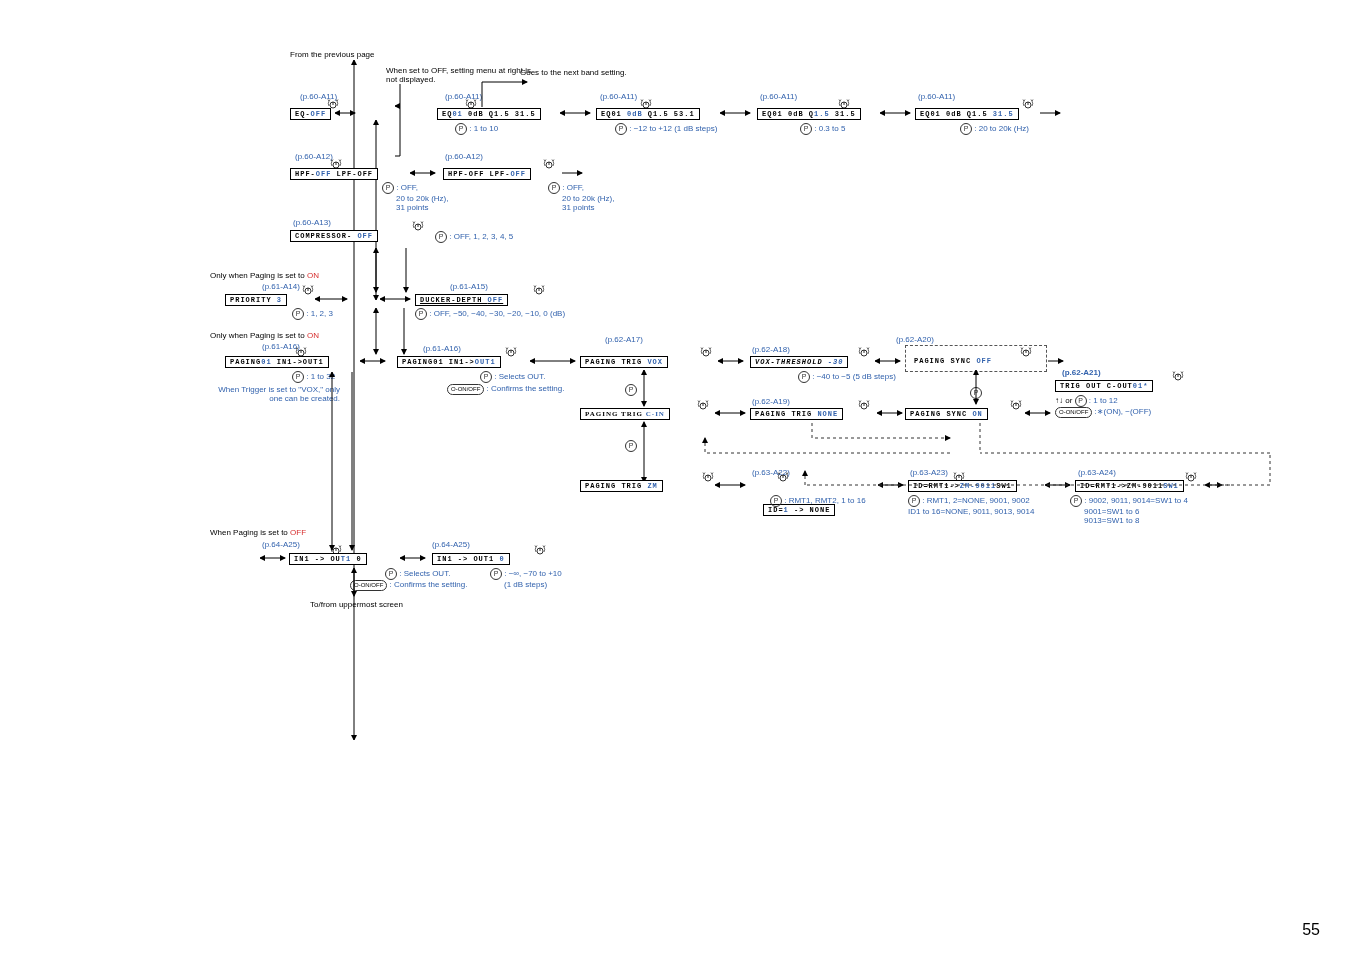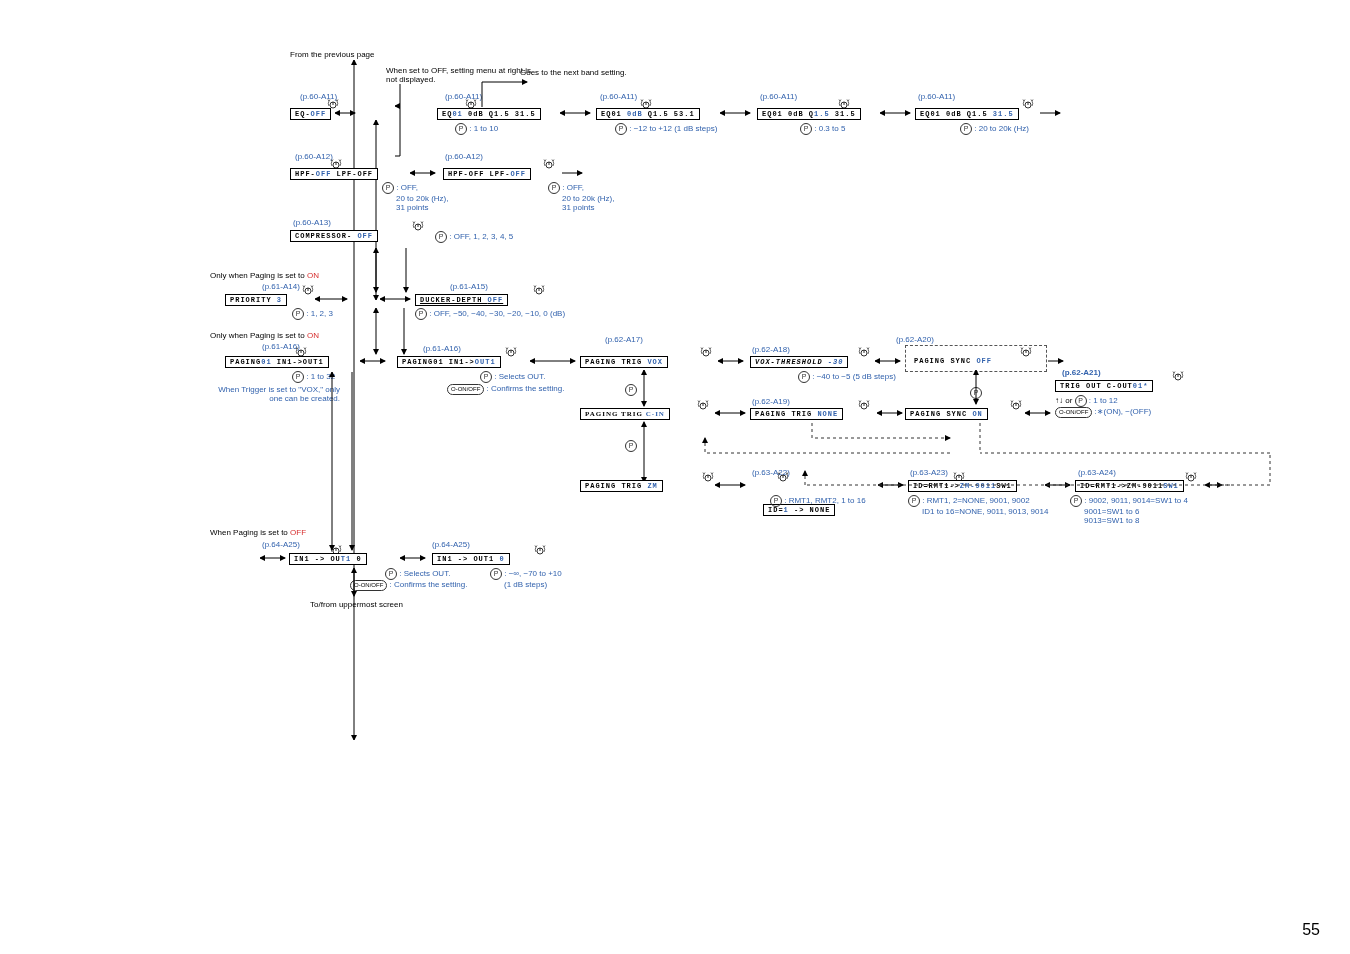--- a/index.html
+++ b/index.html
@@ -347,21 +347,21 @@
 <div class="abs" style="left:770px; top:495px;"><span class="pcircle">P</span> <span class="blue">: RMT1, RMT2, 1 to 16</span></div>
 <svg class="abs" style="left:878px; top:480px;" width="30" height="14">
     <line x1="0" y1="5" x2="25" y2="5" stroke="#000" marker-end="url(#arrowhead)" marker-start="url(#arrowhead-start)"></line>
   </svg>
 
 <div class="abs blue" style="left:910px; top:468px;">(p.63-A23)</div>
 <div class="abs" style="left:953px; top:471px;"><svg width="12" height="11">
       <use href="#knob-icon"></use>
     </svg></div>
 <div class="abs box" style="left:908px; top:480px;"><span>ID=RMT1-&gt;</span><span class="blue">ZM-9011</span><span>SW1</span></div>
-<div class="abs" style="left:908px; top:495px;"><span class="pcircle">P</span> <span class="blue">: RMT1, 2=NONE, 9001, 9002</span><br><span style="margin-left:14px;" class="blue">ID1 to 16=NONE, 9011, 9013, 9014</span></div>
+<div class="abs" style="left:908px; top:495px;"><span class="pcircle">P</span> <span class="blue">: RMT1, 2=NONE, 9001, 9002</span><br><span style="" class="blue">ID1 to 16=NONE, 9011, 9013, 9014</span></div>
 <svg class="abs" style="left:1045px; top:480px;" width="30" height="14">
     <line x1="0" y1="5" x2="25" y2="5" stroke="#000" marker-end="url(#arrowhead)" marker-start="url(#arrowhead-start)"></line>
   </svg>
 
 <div class="abs blue" style="left:1078px; top:468px;">(p.63-A24)</div>
 <div class="abs" style="left:1185px; top:471px;"><svg width="12" height="11">
       <use href="#knob-icon"></use>
     </svg></div>
 <div class="abs box" style="left:1075px; top:480px;"><span>ID=RMT1-&gt;ZM-9011</span><span class="blue">SW1</span></div>
 <div class="abs" style="left:1070px; top:495px;"><span class="pcircle">P</span> <span class="blue">: 9002, 9011, 9014=SW1 to 4</span><br><span style="margin-left:14px;" class="blue">9001=SW1 to 6</span><br><span style="margin-left:14px;" class="blue">9013=SW1 to 8</span></div>

